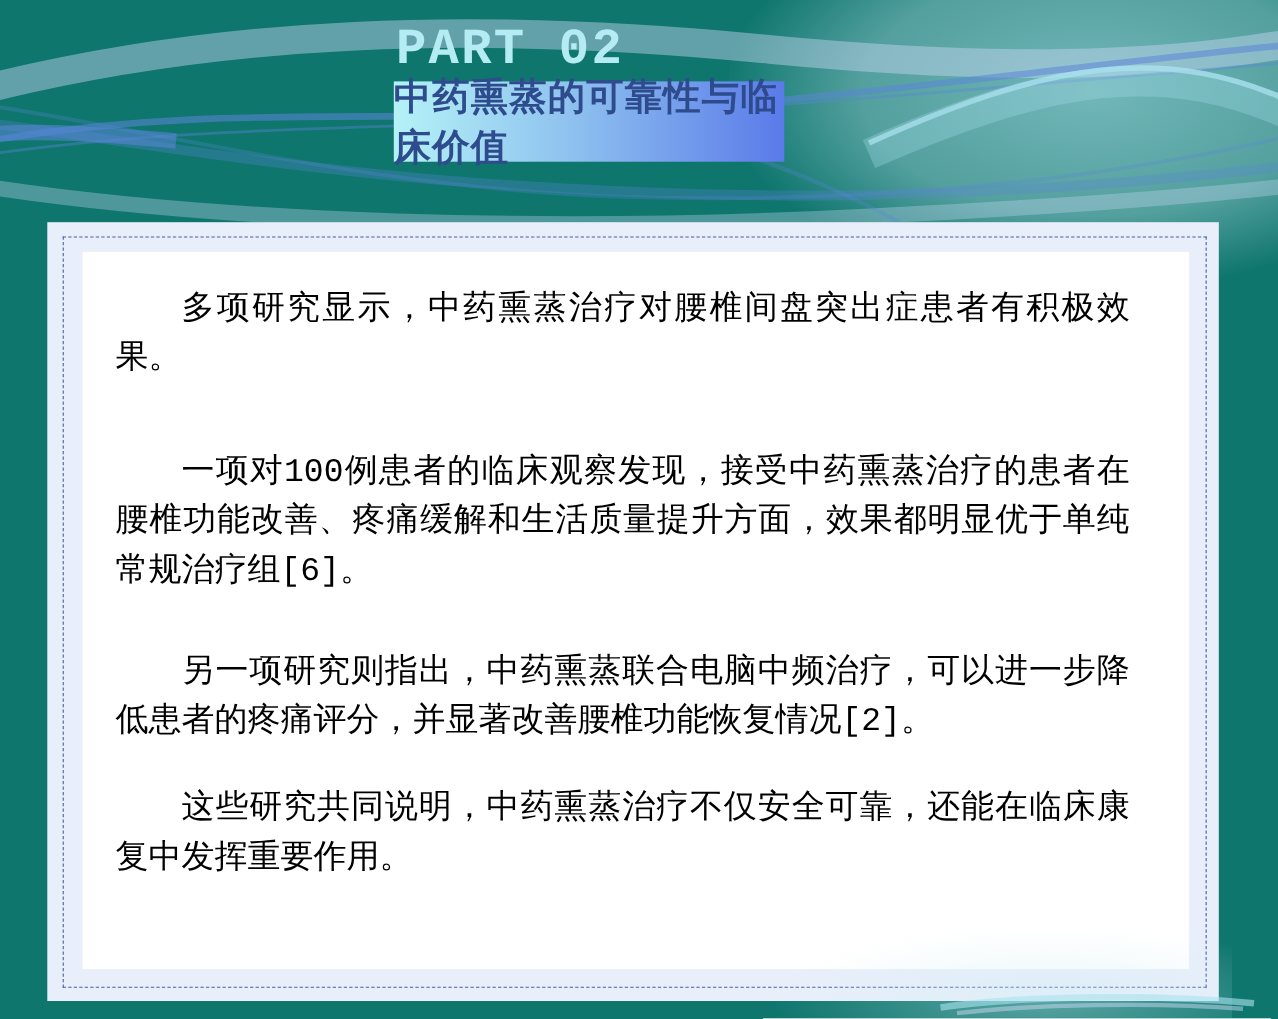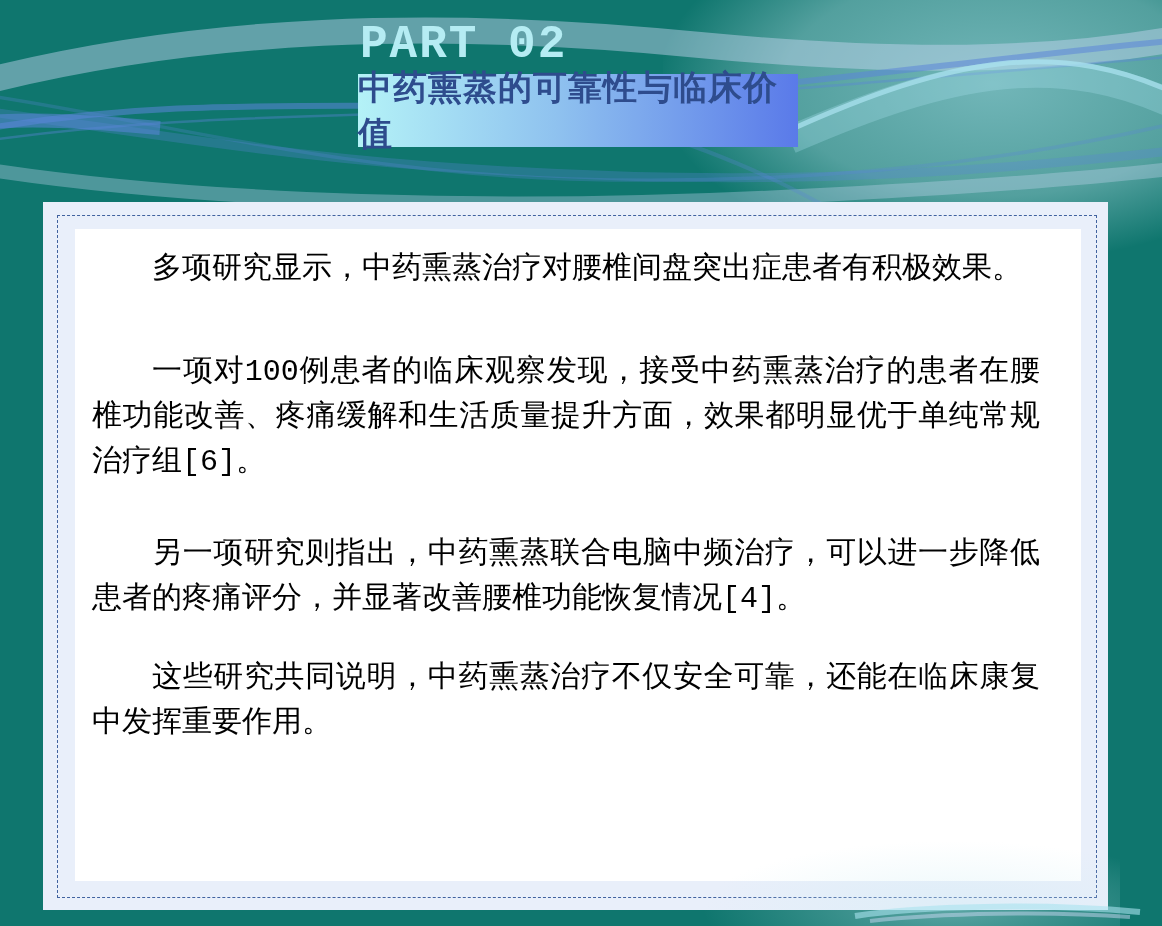--- a/index.html
+++ b/index.html
@@ -24,21 +24,21 @@
     pointer-events:none;
   }
   .waves-bottom{position:absolute;left:850px;top:900px;width:300px;height:26px;pointer-events:none;}
   
   .part-label{
     position:absolute;left:360px;top:22px;
     font-size:46px;line-height:1;font-weight:bold;letter-spacing:2px;
     color:var(--part-label);
   }
   .title-banner{
-    position:absolute;left:358px;top:74px;width:440px;height:73px;
+    position:absolute;left:358px;top:74px;width:355px;height:73px;
     background:linear-gradient(90deg, var(--banner-start) 0%, #8fc2ef 45%, var(--banner-end) 100%);
     display:flex;align-items:center;justify-content:flex-end;
   }
   .title-banner .title-text{
     font-size:34px;font-weight:bold;letter-spacing:1px;
     color:var(--title);
   }
   
   .panel{
     position:absolute;left:43px;top:202px;width:1065px;height:708px;
@@ -48,21 +48,21 @@
     position:absolute;left:14px;top:13px;right:11px;bottom:12px;
     border:1px dashed var(--dashed-border);
   }
   .content-card{
     position:absolute;left:32px;top:27px;right:27px;bottom:29px;
     background:#ffffff;
     padding:18px 41px 0 17px;
     box-sizing:border-box;
   }
   .content-card p{
-    margin:0;
+    margin:13px;
     font-size:30px;line-height:45px;
     color:var(--body-text);
     text-align:justify;
     text-justify:inter-ideograph;
     text-indent:2em;
     line-break:loose;
   }
   .content-card p:nth-child(1){margin-bottom:58px;}
   .content-card p:nth-child(2){margin-bottom:47px;}
   .content-card p:nth-child(3){margin-bottom:34px;}
@@ -93,21 +93,21 @@
 
   <div class="title-banner">
     <span class="title-text">中药熏蒸的可靠性与临床价值</span>
   </div>
 
   <div class="panel">
     <div class="dashed-border"></div>
     <div class="content-card">
       <p>多项研究显示，中药熏蒸治疗对腰椎间盘突出症患者有积极效果。</p>
       <p>一项对100例患者的临床观察发现，接受中药熏蒸治疗的患者在腰椎功能改善、疼痛缓解和生活质量提升方面，效果都明显优于单纯常规治疗组[6]。</p>
-      <p>另一项研究则指出，中药熏蒸联合电脑中频治疗，可以进一步降低患者的疼痛评分，并显著改善腰椎功能恢复情况[4]。</p>
+      <p>另一项研究则指出，中药熏蒸联合电脑中频治疗，可以进一步降低患者的疼痛评分，并显著改善腰椎功能恢复情况[2]。</p>
       <p>这些研究共同说明，中药熏蒸治疗不仅安全可靠，还能在临床康复中发挥重要作用。</p>
     </div>
   </div>
 
   <div class="wash-bottom"></div>
   <svg class="waves-bottom" viewBox="0 0 300 26" xmlns="http://www.w3.org/2000/svg">
     <path d="M5,16 C 70,6 190,3 290,12" fill="none" style="stroke:var(--wash-cyan);opacity:.6" stroke-width="6"></path>
     <path d="M20,21 C 90,13 200,11 280,17" fill="none" style="stroke:var(--wave-light);opacity:.5" stroke-width="4"></path>
   </svg>
 

